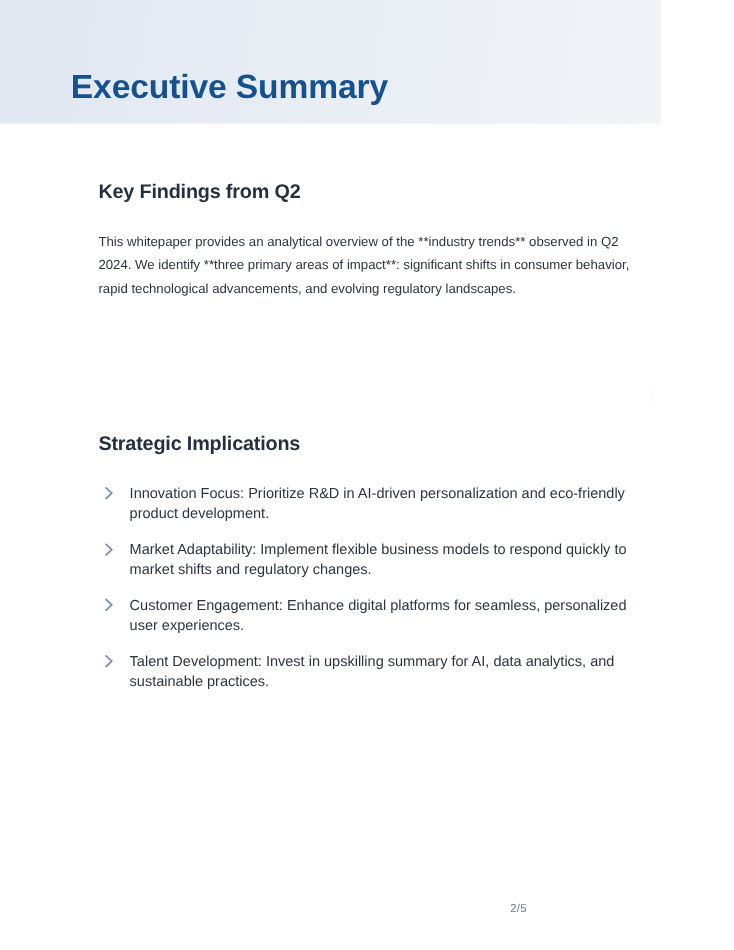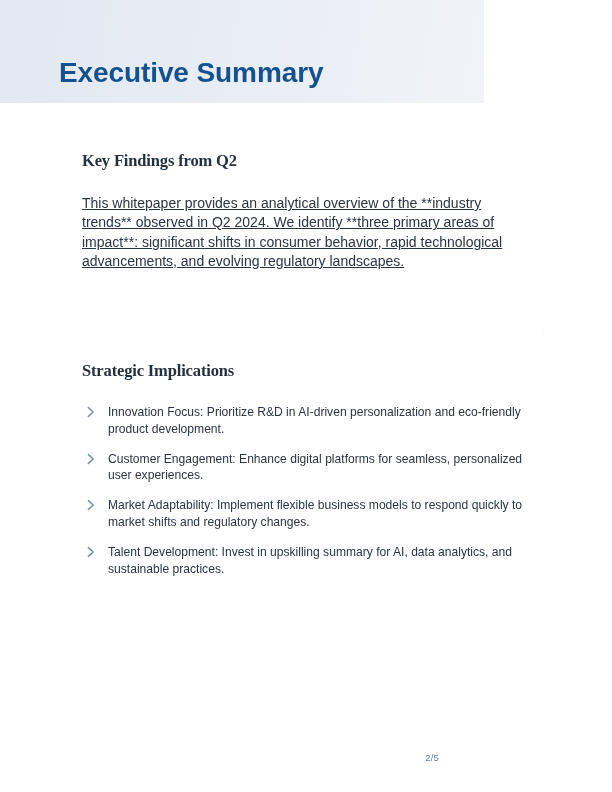--- a/index.html
+++ b/index.html
@@ -14,21 +14,21 @@
     position: relative;
     overflow: hidden;
     -webkit-font-smoothing: antialiased;
   }
 
   
   .page-header {
     position: absolute;
     left: 0;
     top: 0;
-    width: 484px;
+    width: 551px;
     height: 103px;
     background: linear-gradient(100deg, #e1e8f1 0%, #e8edf4 45%, #f1f3f8 100%);
   }
   .page-title {
     position: absolute;
     left: 59px;
     top: 38px;
     font-size: 28px;
     font-weight: bold;
     color: #15508f;
@@ -71,29 +71,27 @@
   .section-findings { top: 48px; }
   .section-implications { top: 258px; }
   .section-closing { top: 491px; }
 
   .section-heading {
     font-size: 16.5px;
     font-weight: bold;
     color: #25303f;
     margin: 0 0 23px 0;
     letter-spacing: -0.15px;
-    font-family: Liberation Serif, serif;
   }
 
   .para {
-    font-size: 14px;
+    font-size: 11px;
     line-height: 19.3px;
     color: #2c3440;
     margin: 0;
-    text-decoration: underline;
   }
   .para + .para {
     margin-top: 0px;
   }
 
   
   .bullet-list {
     list-style: none;
     margin: 0;
     padding: 0;
@@ -162,29 +160,29 @@
           </svg>
         </span>
         <span>Innovation Focus: Prioritize R&amp;D in AI-driven personalization and eco-friendly product development.</span>
       </li>
       <li class="bullet-item">
         <span class="chevron-icon">
           <svg width="11" height="12" viewBox="0 0 11 12" fill="none" xmlns="http://www.w3.org/2000/svg">
             <path d="M2.4 1.6 L7.2 6 L2.4 10.4" stroke="#7b90ad" stroke-width="1.5" stroke-linecap="round" stroke-linejoin="round" fill="none"></path>
           </svg>
         </span>
-        <span>Customer Engagement: Enhance digital platforms for seamless, personalized user experiences.</span>
+        <span>Market Adaptability: Implement flexible business models to respond quickly to market shifts and regulatory changes.</span>
       </li>
       <li class="bullet-item">
         <span class="chevron-icon">
           <svg width="11" height="12" viewBox="0 0 11 12" fill="none" xmlns="http://www.w3.org/2000/svg">
             <path d="M2.4 1.6 L7.2 6 L2.4 10.4" stroke="#7b90ad" stroke-width="1.5" stroke-linecap="round" stroke-linejoin="round" fill="none"></path>
           </svg>
         </span>
-        <span>Market Adaptability: Implement flexible business models to respond quickly to market shifts and regulatory changes.</span>
+        <span>Customer Engagement: Enhance digital platforms for seamless, personalized user experiences.</span>
       </li>
       <li class="bullet-item">
         <span class="chevron-icon">
           <svg width="11" height="12" viewBox="0 0 11 12" fill="none" xmlns="http://www.w3.org/2000/svg">
             <path d="M2.4 1.6 L7.2 6 L2.4 10.4" stroke="#7b90ad" stroke-width="1.5" stroke-linecap="round" stroke-linejoin="round" fill="none"></path>
           </svg>
         </span>
         <span>Talent Development: Invest in upskilling summary for AI, data analytics, and sustainable practices.</span>
       </li>
     </ul>

